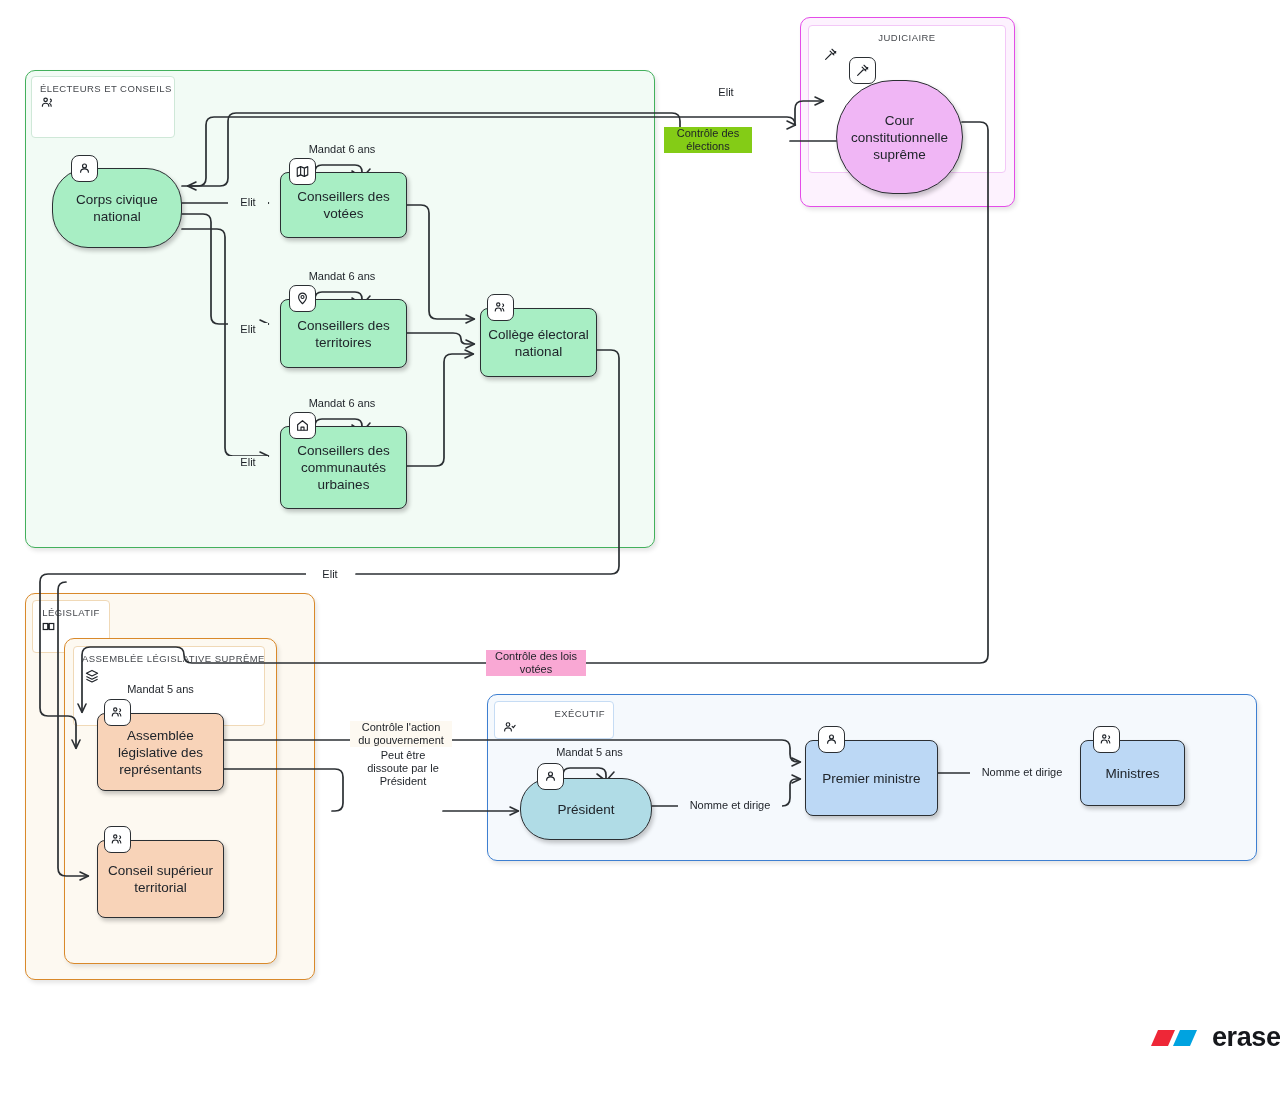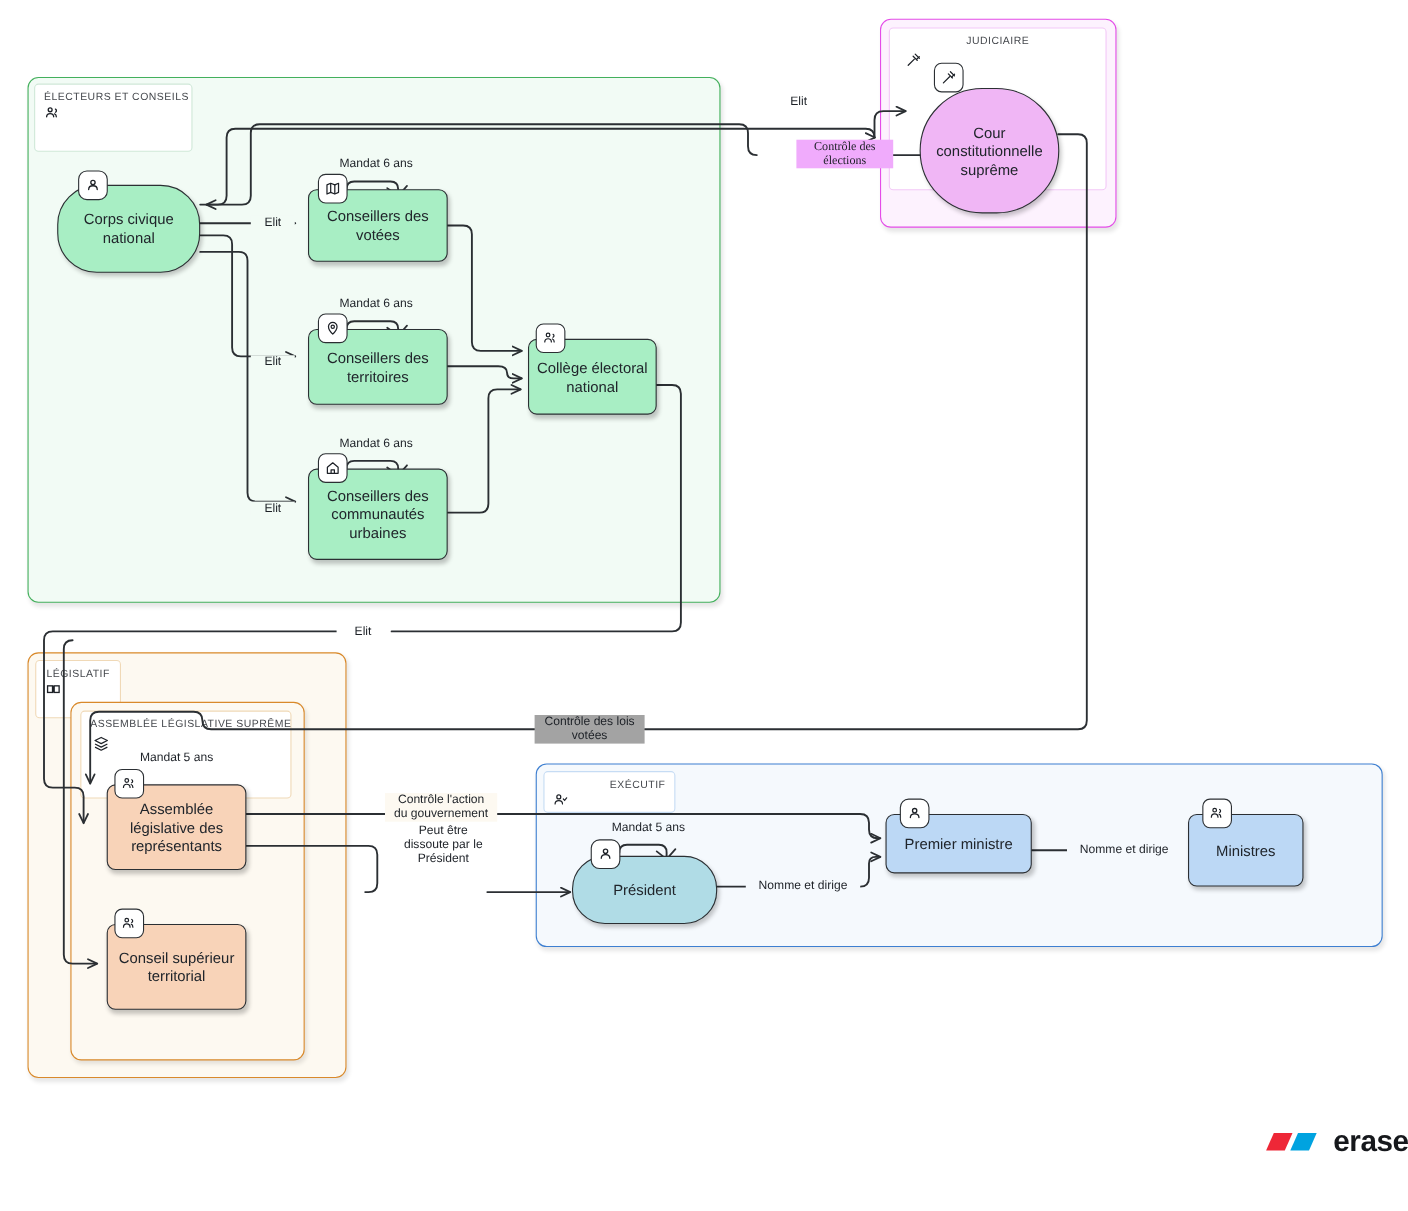--- a/index.html
+++ b/index.html
@@ -253,21 +253,21 @@
   <div class="node" style="left:520px;top:778px;width:132px;height:62px;background:#b0dce6;border:1.9px solid #2b2f33;border-radius:30px;">
     <span class="badge" style="left:16px;top:-16px;border-radius:8px;">
       <svg width="15" height="15" viewBox="0 0 20 20" fill="none" stroke="#1d2127" stroke-width="1.6" stroke-linecap="round">
         <circle cx="10" cy="6.6" r="2.6"></circle>
           <path d="M4.8,15c0-2.8 2.3-4.5 5.2-4.5s5.2,1.7 5.2,4.5"></path>
       </svg>
     </span>
     <span class="lbl">Président</span>
   </div>
 
-  <div class="node" style="left:805px;top:740px;width:133px;height:54px;background:#bcd8f5;border:1.9px solid #2b2f33;border-radius:8px;">
+  <div class="node" style="left:805px;top:740px;width:133px;height:76px;background:#bcd8f5;border:1.9px solid #2b2f33;border-radius:8px;">
     <span class="badge" style="left:12px;top:-15px;border-radius:8px;">
       <svg width="15" height="15" viewBox="0 0 20 20" fill="none" stroke="#1d2127" stroke-width="1.6" stroke-linecap="round">
         <circle cx="10" cy="6.6" r="2.6"></circle>
           <path d="M4.8,15c0-2.8 2.3-4.5 5.2-4.5s5.2,1.7 5.2,4.5"></path>
       </svg>
     </span>
     <span class="lbl">Premier ministre</span>
   </div>
 
   <div class="node" style="left:1080px;top:740px;width:105px;height:66px;background:#bcd8f5;border:1.9px solid #2b2f33;border-radius:8px;">
@@ -280,26 +280,26 @@
       </svg>
     </span>
     <span class="lbl">Ministres</span>
   </div>
 
   <div class="elabel" style="left:228px;top:196px;width:40px;text-align:center;background:#f2fbf5;">Elit</div>
   <div class="elabel" style="left:228px;top:323px;width:40px;text-align:center;background:#f2fbf5;">Elit</div>
   <div class="elabel" style="left:228px;top:456px;width:40px;text-align:center;background:#f2fbf5;">Elit</div>
 
   <div class="elabel" style="left:702px;top:86px;width:48px;text-align:center;background:#ffffff;">Elit</div>
-  <div class="elabel" style="left:724px;top:127px;width:88px;background:#f0abfc;font-family:Liberation Serif, serif;">Contrôle des
+  <div class="elabel" style="left:664px;top:127px;width:88px;background:#84cc16;">Contrôle des
 élections</div>
 
   <div class="elabel" style="left:306px;top:568px;width:48px;text-align:center;background:#ffffff;">Elit</div>
 
-  <div class="elabel" style="left:486px;top:650px;width:100px;background:#a3a3a3;">Contrôle des lois
+  <div class="elabel" style="left:486px;top:650px;width:100px;background:#f9a8d4;">Contrôle des lois
 votées</div>
 
   <div class="elabel" style="left:350px;top:721px;width:102px;background:#fdf9f1;">Contrôle l'action
 du gouvernement</div>
 
   <div class="elabel" style="left:362px;top:749px;width:82px;background:#ffffff;">Peut être
 dissoute par le
 Président</div>
 
   <div class="elabel" style="left:678px;top:799px;width:104px;text-align:center;background:#f5f9fd;">Nomme et dirige</div>

